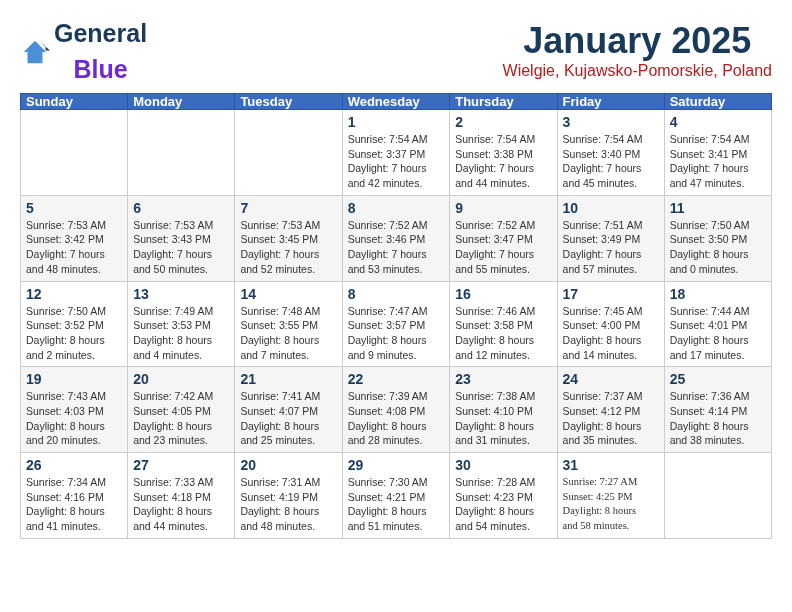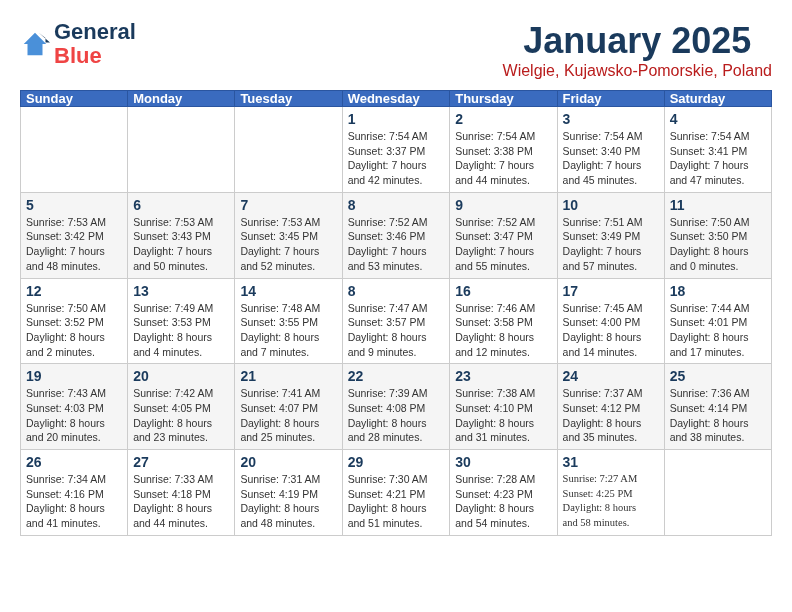--- a/index.html
+++ b/index.html
@@ -14,24 +14,25 @@
       display: flex;
       justify-content: space-between;
       align-items: flex-start;
       margin-bottom: 10px;
     }
     .logo {
       display: flex;
       align-items: center;
     }
     .logo-text {
-      font-size: 22px;
+      font-size: 25px;
       font-weight: bold;
       color: #1a3a5c;
       line-height: 1.1;
+      text-align: center;
     }
     .logo-icon {
       width: 30px;
       height: 30px;
       margin-right: 4px;
     }
     .title-block {
       text-align: center;
     }
     .month-title {
@@ -90,21 +91,21 @@
 <body>
 
 <div class="header">
   <div class="logo">
     <svg class="logo-icon" viewBox="0 0 40 40">
       <polygon points="20,5 35,20 30,20 30,35 10,35 10,20 5,20" fill="#4a90d9"></polygon>
       <polygon points="25,5 40,18 34,18 34,12 25,5" fill="#1a3a5c"></polygon>
     </svg>
     <div class="logo-text">
       <div>General</div>
-      <div style="color:#ef4444;">Blue</div>
+      <div style="color:#6d28d9;margin-top:8px;">Blue</div>
     </div>
   </div>
   <div class="title-block">
     <div class="month-title">January 2025</div>
     <div class="location">Wielgie, Kujawsko-Pomorskie, Poland</div>
   </div>
 </div>
 
 <table>
   <thead>

